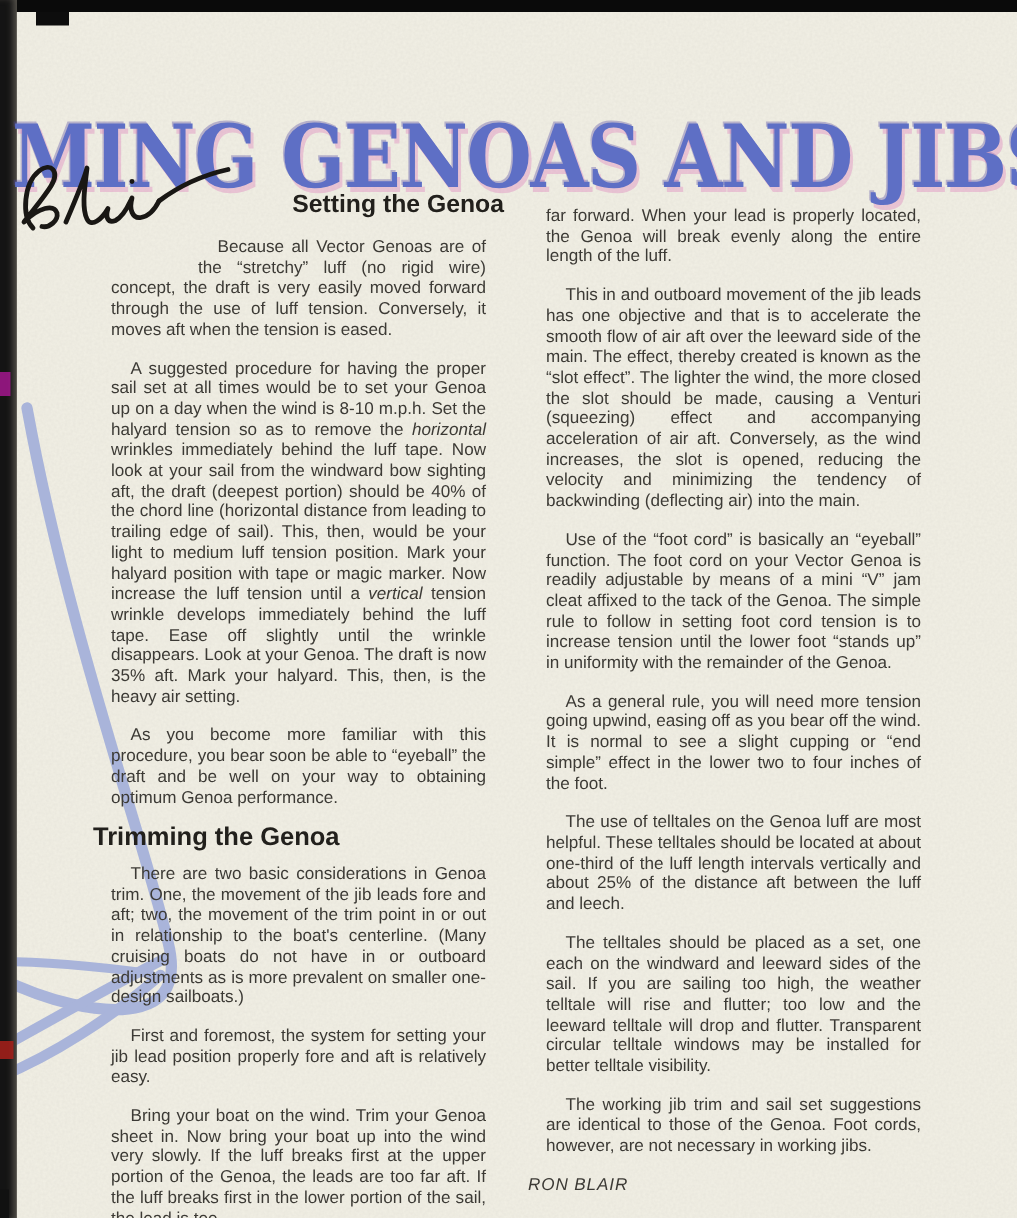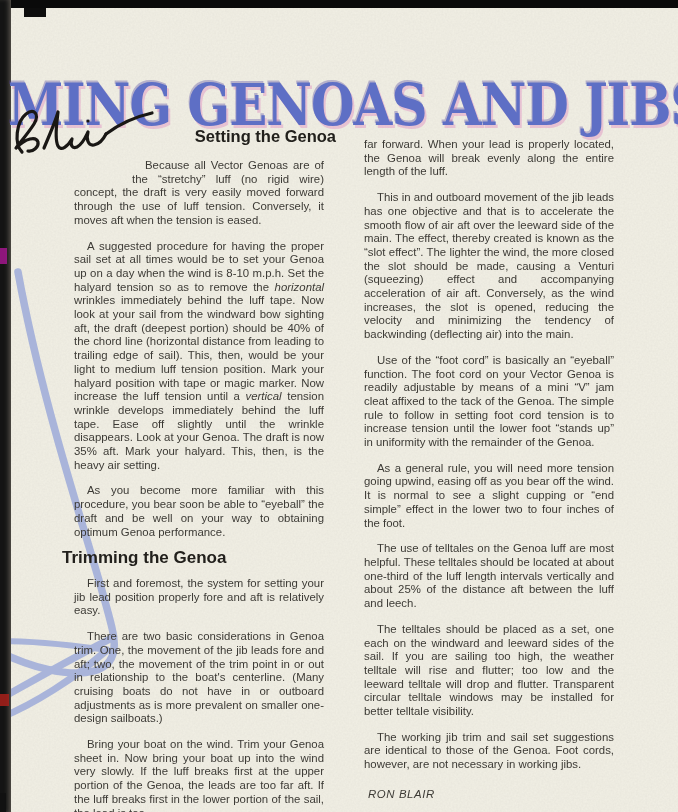--- a/index.html
+++ b/index.html
@@ -34,21 +34,21 @@
     display:flex; gap:16px;
     font-size:11.4px; line-height:13.7px; text-align:justify;
   }
   .col { width:274px; }
   .para { margin:12px; text-indent:13px; }
   .para.cont { text-indent:0; }
   .para i { font-style:italic; }
   .h-setting { margin:0; font-size:16.5px; line-height:21px; color:#22201c; text-align:right; font-weight:bold; }
   .h-trim { margin:9px 0 3px 0; font-size:17px; color:#22201c; text-align:left; font-weight:bold; }
   .sigspacer { float:left; width:70px; height:48px; }
-  .byline { margin:16px; font-style:italic; letter-spacing:.6px; text-align:left; }
+  .byline { margin:0; font-style:italic; letter-spacing:.6px; text-align:left; }
 </style>
 </head>
 <body>
 
 <div class="page">
 
   <svg class="noise" width="678" height="812">
     <filter id="grain">
       <feTurbulence type="fractalNoise" baseFrequency="0.55" numOctaves="2" stitchTiles="stitch"></feTurbulence>
       <feColorMatrix type="matrix" values="0 0 0 0 0.46  0 0 0 0 0.44  0 0 0 0 0.41  0 0 0 0.16 0"></feColorMatrix>
@@ -85,22 +85,22 @@
 
   <div class="columns">
 
     <div class="col">
       <div class="sigspacer"></div>
       <h2 class="h-setting">Setting the Genoa</h2>
       <p class="para">Because all Vector Genoas are of the “stretchy” luff (no rigid wire) concept, the draft is very easily moved forward through the use of luff tension. Conversely, it moves aft when the tension is eased.</p>
       <p class="para"><span>A suggested procedure for having the proper sail set at all times would be to set your Genoa up on a day when the wind is 8-10 m.p.h. Set the halyard tension so as to remove the </span><i>horizontal</i><span> wrinkles immediately behind the luff tape. Now look at your sail from the windward bow sighting aft, the draft (deepest portion) should be 40% of the chord line (horizontal distance from leading to trailing edge of sail). This, then, would be your light to medium luff tension position. Mark your halyard position with tape or magic marker. Now increase the luff tension until a </span><i>vertical</i><span> tension wrinkle develops immediately behind the luff tape. Ease off slightly until the wrinkle disappears. Look at your Genoa. The draft is now 35% aft. Mark your halyard. This, then, is the heavy air setting.</span></p>
       <p class="para">As you become more familiar with this procedure, you bear soon be able to “eyeball” the draft and be well on your way to obtaining optimum Genoa performance.</p>
       <h2 class="h-trim">Trimming the Genoa</h2>
+      <p class="para">There are two basic considerations in Genoa trim. One, the movement of the jib leads fore and aft; two, the movement of the trim point in or out in relationship to the boat's centerline. (Many cruising boats do not have in or outboard adjustments as is more prevalent on smaller one-design sailboats.)</p>
       <p class="para">First and foremost, the system for setting your jib lead position properly fore and aft is relatively easy.</p>
-      <p class="para">There are two basic considerations in Genoa trim. One, the movement of the jib leads fore and aft; two, the movement of the trim point in or out in relationship to the boat's centerline. (Many cruising boats do not have in or outboard adjustments as is more prevalent on smaller one-design sailboats.)</p>
       <p class="para">Bring your boat on the wind. Trim your Genoa sheet in. Now bring your boat up into the wind very slowly. If the luff breaks first at the upper portion of the Genoa, the leads are too far aft. If the luff breaks first in the lower portion of the sail, the lead is too</p>
     </div>
 
     <div class="col">
       <p class="para cont">far forward. When your lead is properly located, the Genoa will break evenly along the entire length of the luff.</p>
       <p class="para">This in and outboard movement of the jib leads has one objective and that is to accelerate the smooth flow of air aft over the leeward side of the main. The effect, thereby created is known as the “slot effect”. The lighter the wind, the more closed the slot should be made, causing a Venturi (squeezing) effect and accompanying acceleration of air aft. Conversely, as the wind increases, the slot is opened, reducing the velocity and minimizing the tendency of backwinding (deflecting air) into the main.</p>
       <p class="para">Use of the “foot cord” is basically an “eyeball” function. The foot cord on your Vector Genoa is readily adjustable by means of a mini “V” jam cleat affixed to the tack of the Genoa. The simple rule to follow in setting foot cord tension is to increase tension until the lower foot “stands up” in uniformity with the remainder of the Genoa.</p>
       <p class="para">As a general rule, you will need more tension going upwind, easing off as you bear off the wind. It is normal to see a slight cupping or “end simple” effect in the lower two to four inches of the foot.</p>
       <p class="para">The use of telltales on the Genoa luff are most helpful. These telltales should be located at about one-third of the luff length intervals vertically and about 25% of the distance aft between the luff and leech.</p>
       <p class="para">The telltales should be placed as a set, one each on the windward and leeward sides of the sail. If you are sailing too high, the weather telltale will rise and flutter; too low and the leeward telltale will drop and flutter. Transparent circular telltale windows may be installed for better telltale visibility.</p>

